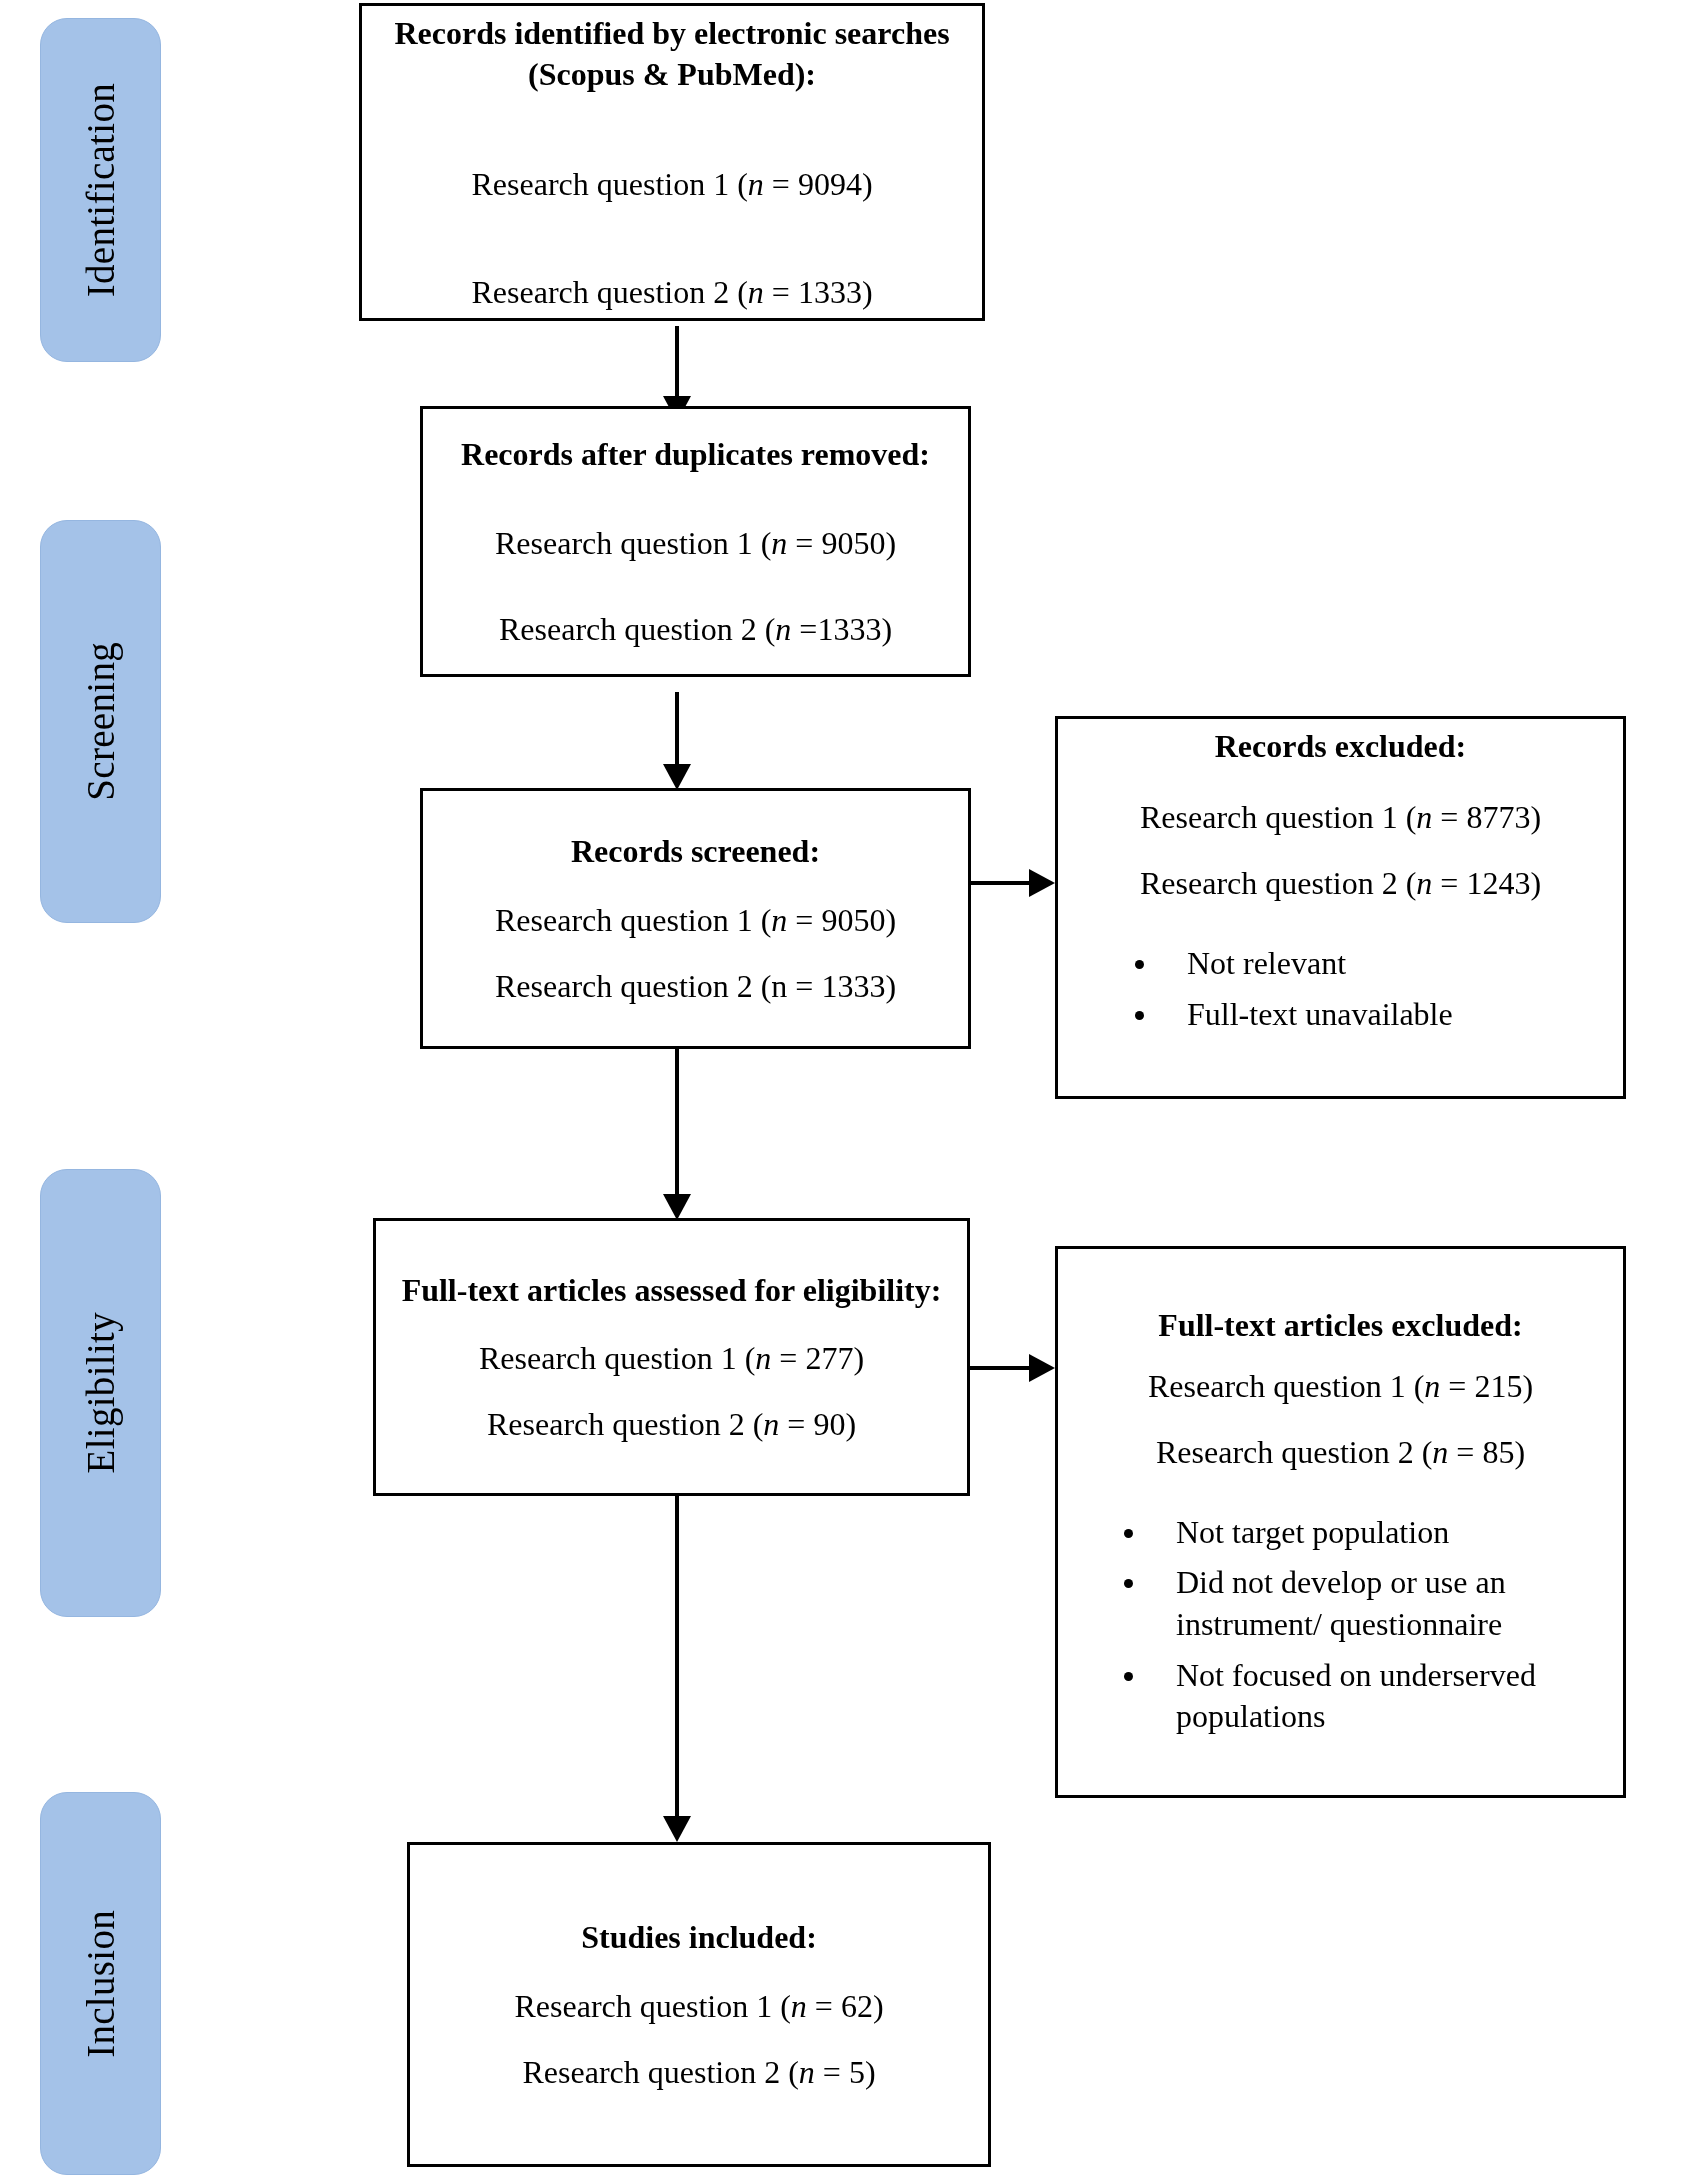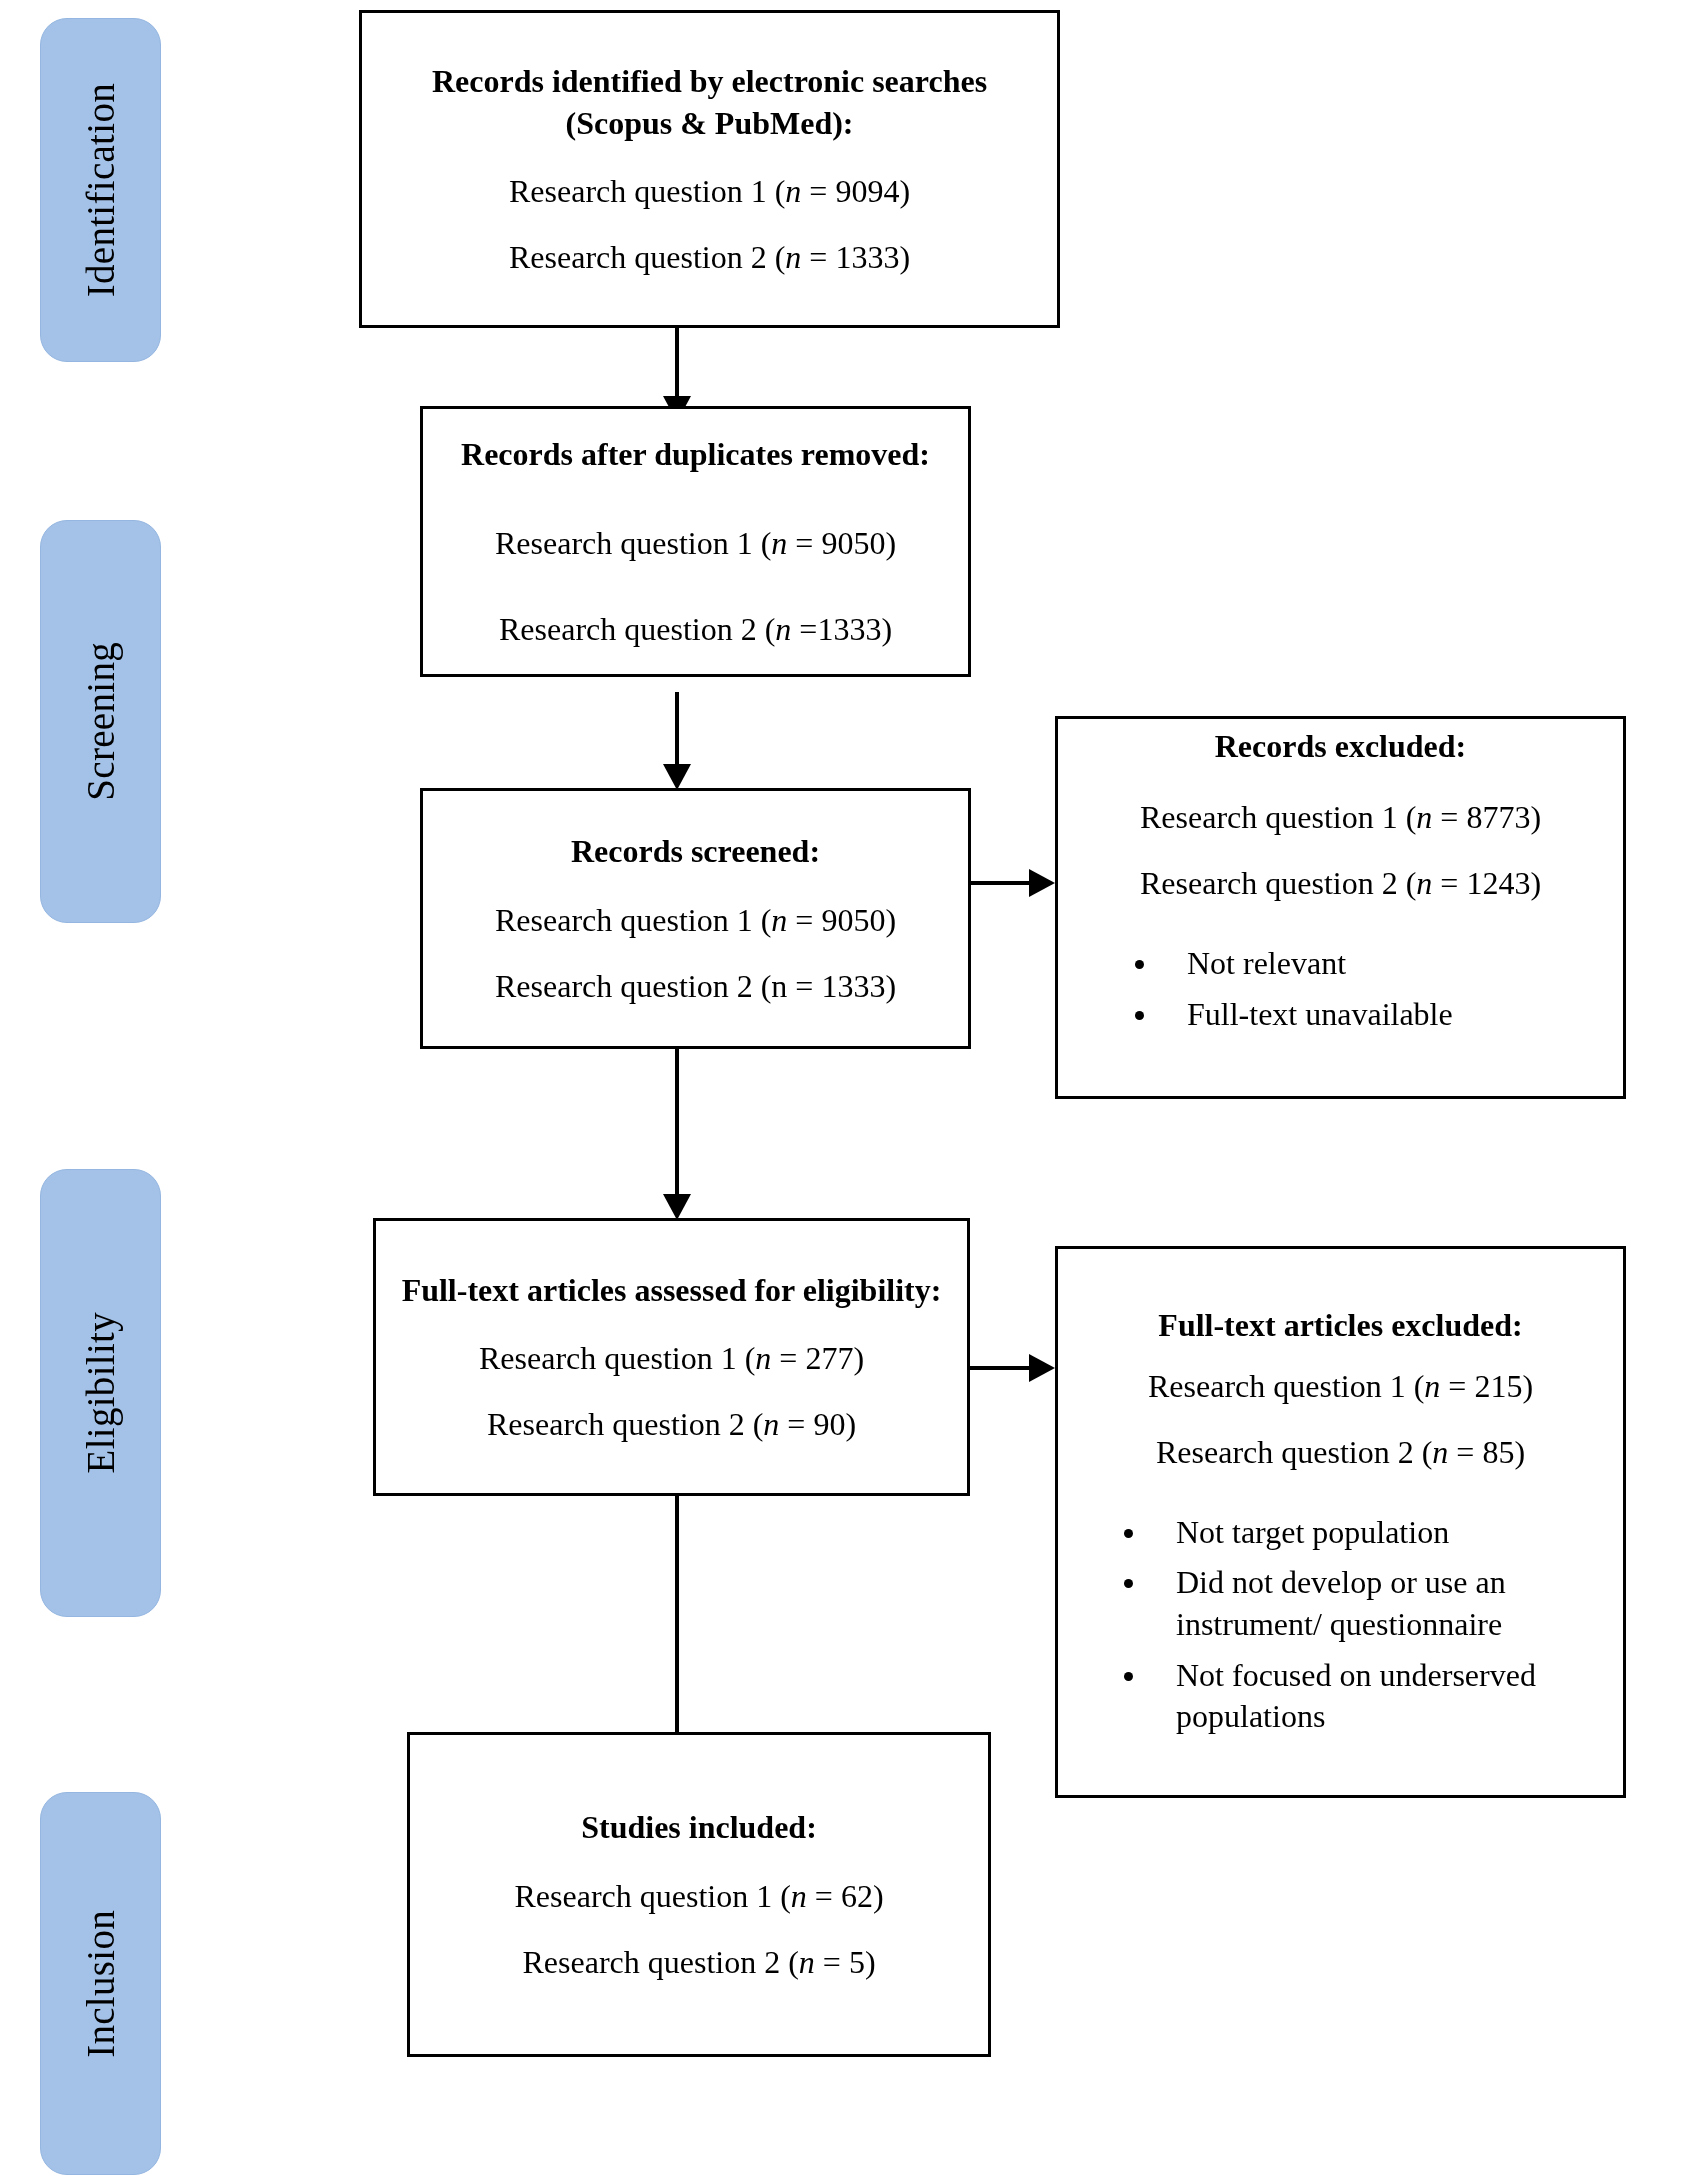--- a/index.html
+++ b/index.html
@@ -139,21 +139,21 @@
   </div>
 
   <div class="stage-tab" style="top:1169px; height:448px;">
     <span class="stage-label">Eligibility</span>
   </div>
 
   <div class="stage-tab" style="top:1792px; height:383px;">
     <span class="stage-label">Inclusion</span>
   </div>
 
-  <div class="flow-box" style="left:359px; top:10px; width:701px; height:318px;">
+  <div class="flow-box" style="left:359px; top:3px; width:626px; height:318px;justify-content:space-between;">
     <div class="box-title">Records identified by electronic searches (Scopus &amp; PubMed):</div>
     <div class="box-line"><span>Research question 1 (</span><span class="nv">n</span><span> = 9094)</span></div>
     <div class="box-line"><span>Research question 2 (</span><span class="nv">n</span><span> = 1333)</span></div>
   </div>
 
   <div class="conn-v" style="left:675px; top:326px; height:77px;"></div>
   <div class="arrow-down" style="left:663px; top:396px;"></div>
 
   <div class="flow-box" style="left:420px; top:406px; width:551px; height:271px;gap:20px;">
     <div class="box-title">Records after duplicates removed:</div>
@@ -202,20 +202,20 @@
     <ul class="bullet-list" style="padding-left:45px;">
       <li>Not target population</li>
       <li>Did not develop or use an instrument/ questionnaire</li>
       <li>Not focused on underserved populations</li>
     </ul>
   </div>
 
   <div class="conn-v" style="left:675px; top:1496px; height:325px;"></div>
   <div class="arrow-down" style="left:663px; top:1816px;"></div>
 
-  <div class="flow-box" style="left:407px; top:1732px; width:584px; height:325px;justify-content:center;">
+  <div class="flow-box" style="left:407px; top:1842px; width:584px; height:325px;justify-content:center;">
     <div class="box-title">Studies included:</div>
     <div class="box-line"><span>Research question 1 (</span><span class="nv">n</span><span> = 62)</span></div>
     <div class="box-line"><span>Research question 2 (</span><span class="nv">n</span><span> = 5)</span></div>
   </div>
 
 </div>
 
 
 </body></html>

